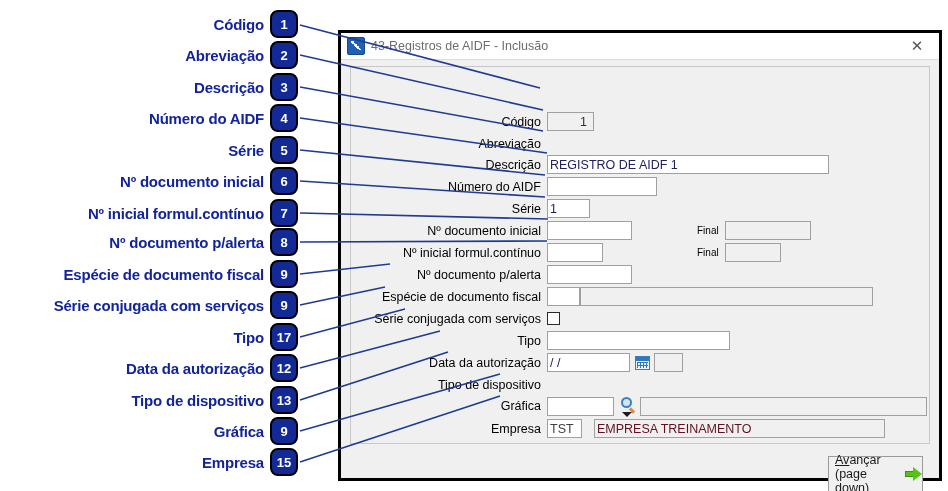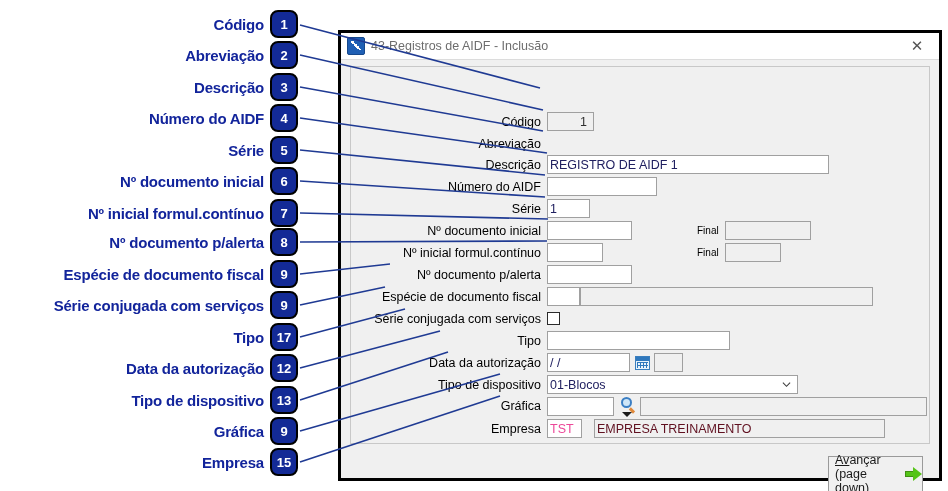--- a/index.html
+++ b/index.html
@@ -322,42 +322,36 @@
 
       <div class="row" style="top:293px;">
         <span class="flabel">Data da autorização</span>
         <span class="fld" style="width:83px;">/  /</span>
         <span class="calicon"></span>
         <span class="fld disabled" style="width:29px;margin-left:4px;"></span>
       </div>
 
       <div class="row" style="top:315px;">
         <span class="flabel">Tipo de dispositivo</span>
-        <span class="combo" style="width:251px;">
-          <span>01-Blocos</span>
-          <svg class="combo-arrow" viewBox="0 0 10 10">
-            <path d="M1 3 L5 7 L9 3" stroke="#3c3c3c" stroke-width="1.2" fill="none"></path>
-          </svg>
-        </span>
       </div>
 
       <div class="row" style="top:337px;height:26px;align-items:flex-start;">
         <span class="flabel" style="line-height:19px;">Gráfica</span>
         <span class="fld" style="width:67px;"></span>
         <span class="searchbox">
           <span class="mag"></span>
           <span class="maghandle"></span>
           <span class="dncaret"></span>
         </span>
         <span class="fld disabled" style="width:287px;"></span>
       </div>
 
       <div class="row" style="top:359px;">
         <span class="flabel">Empresa</span>
-        <span class="fld" style="width:35px;color:#ec4899;">TST</span>
+        <span class="fld" style="width:35px;color:#404040;">TST</span>
         <span class="fld disabled" style="width:291px;color:#601020;margin-left:12px;">EMPRESA TREINAMENTO</span>
       </div>
 
 
       <div class="btn" id="btn-next">
         <span class="next-text">
           <span><span class="u">Av</span><span id="next-rest">ançar</span></span>
           <span>(page down)</span>
         </span>
         <span class="arrow-right"></span>

